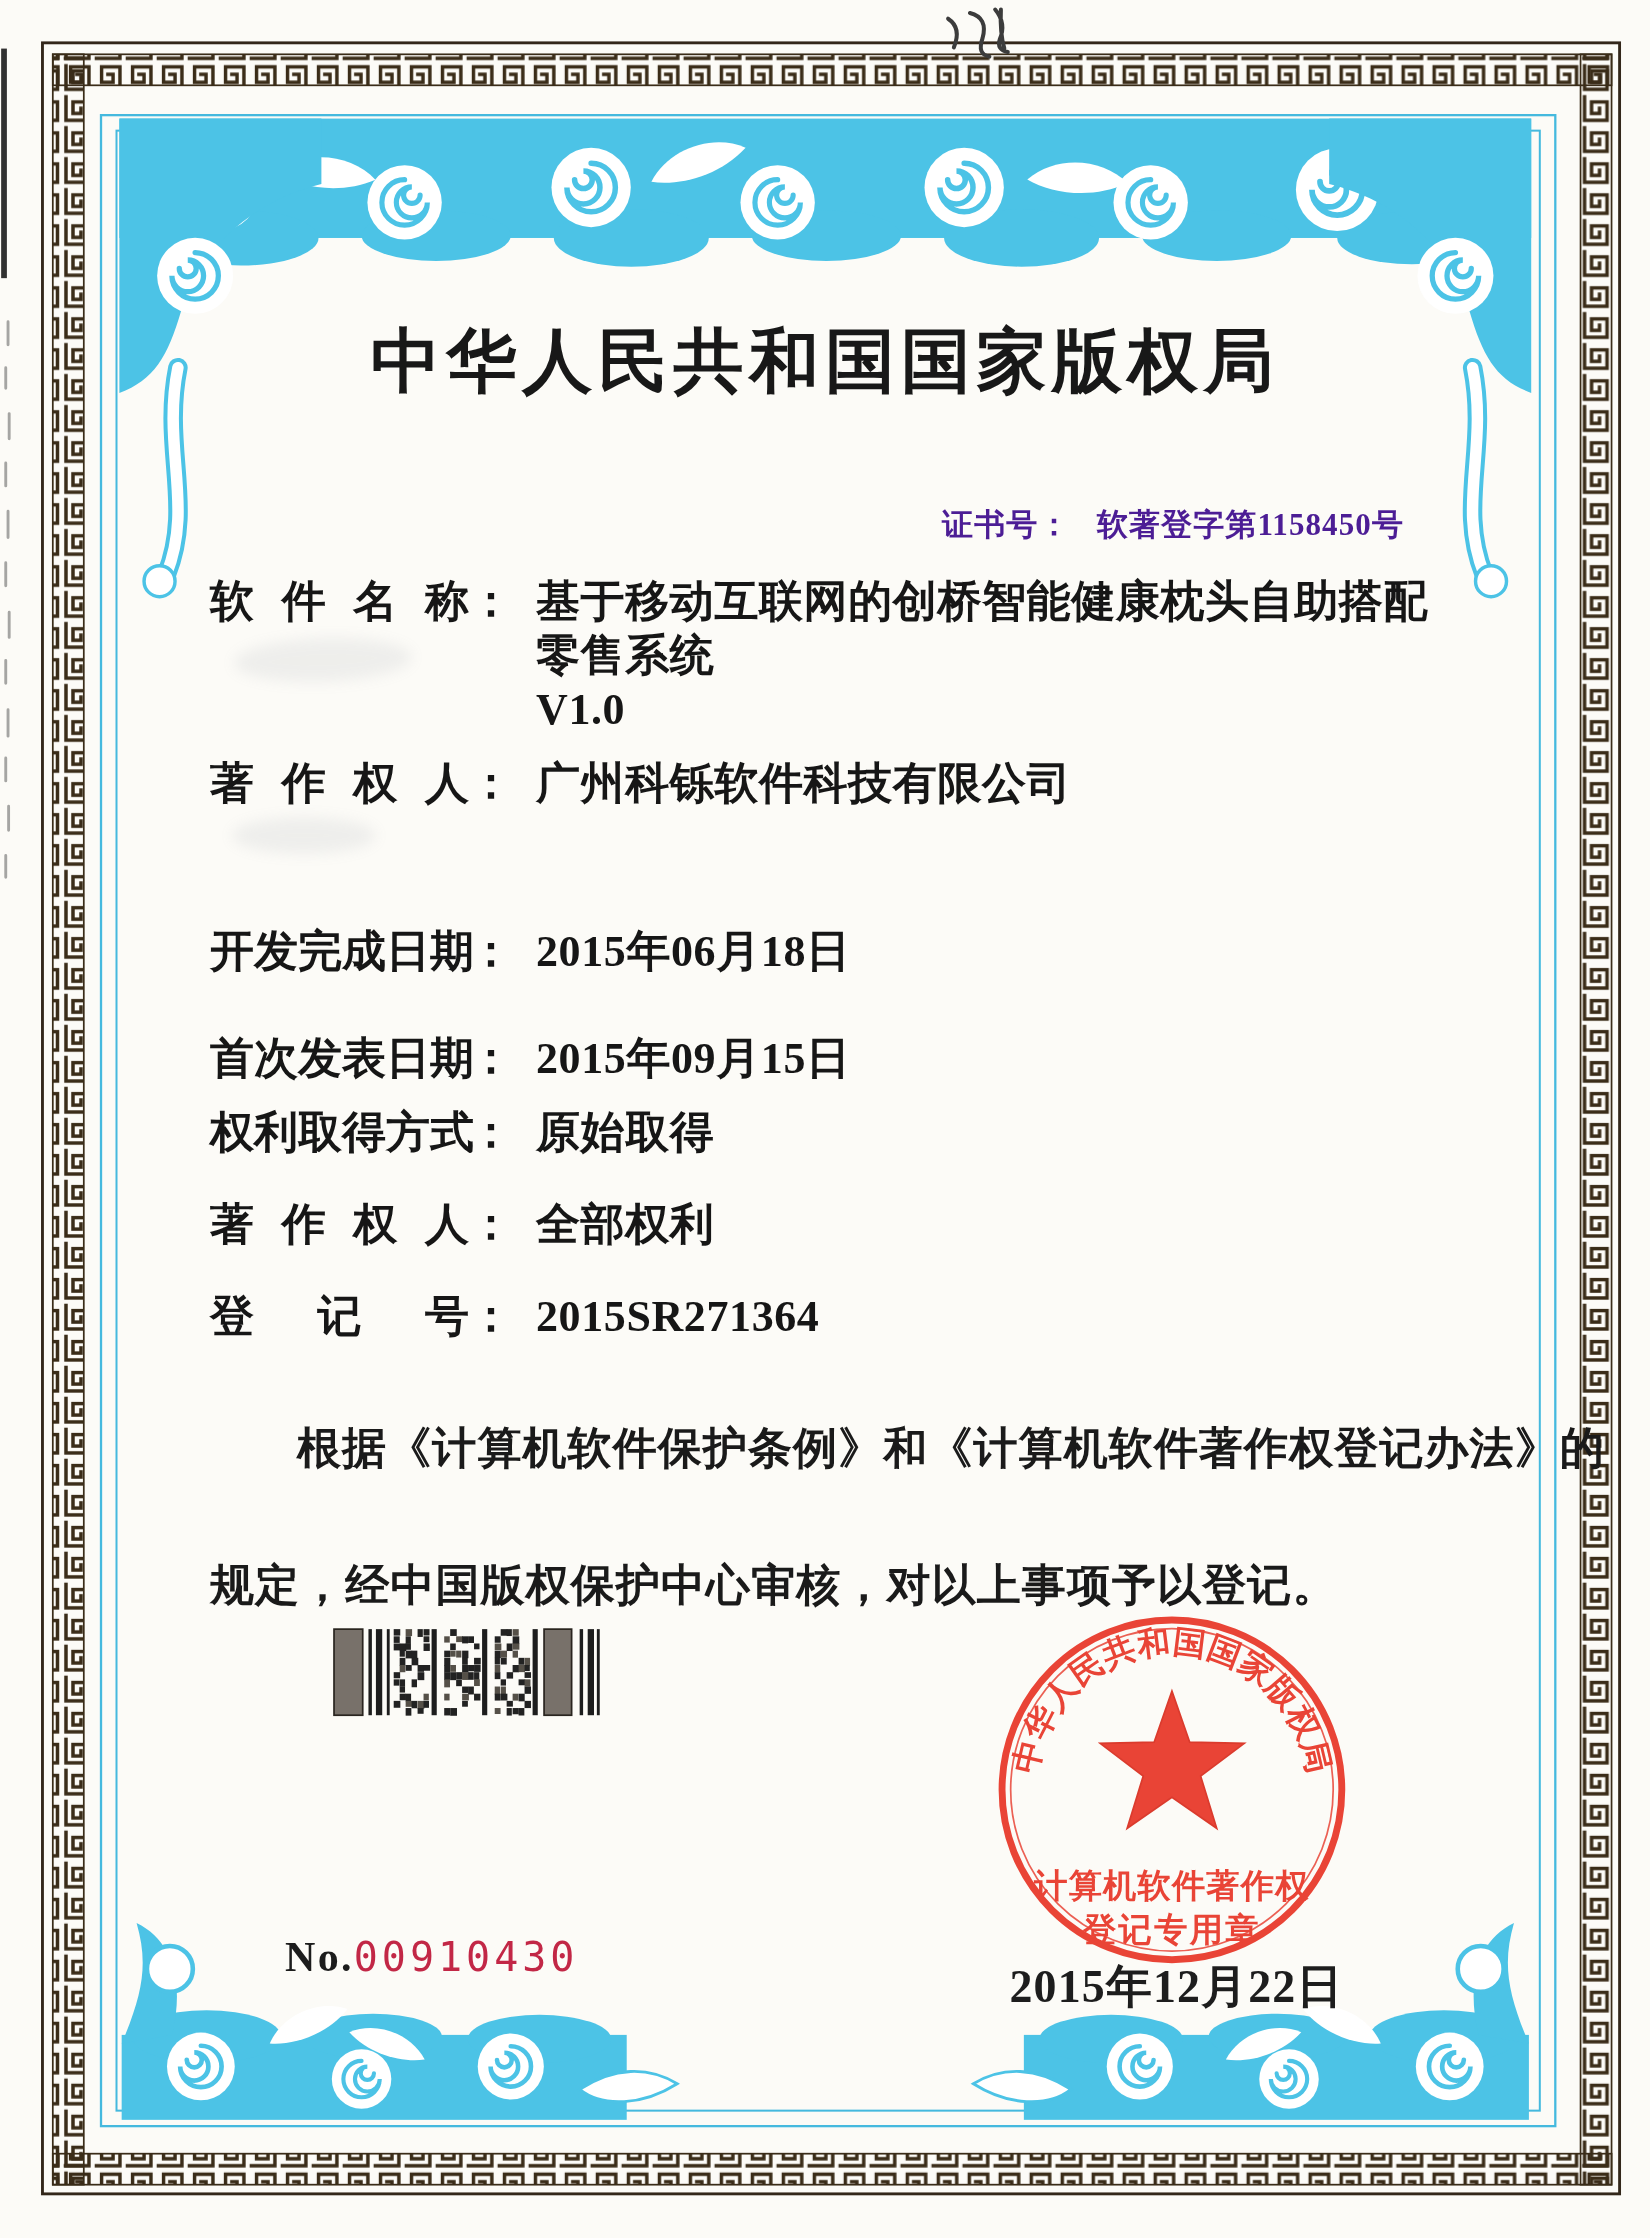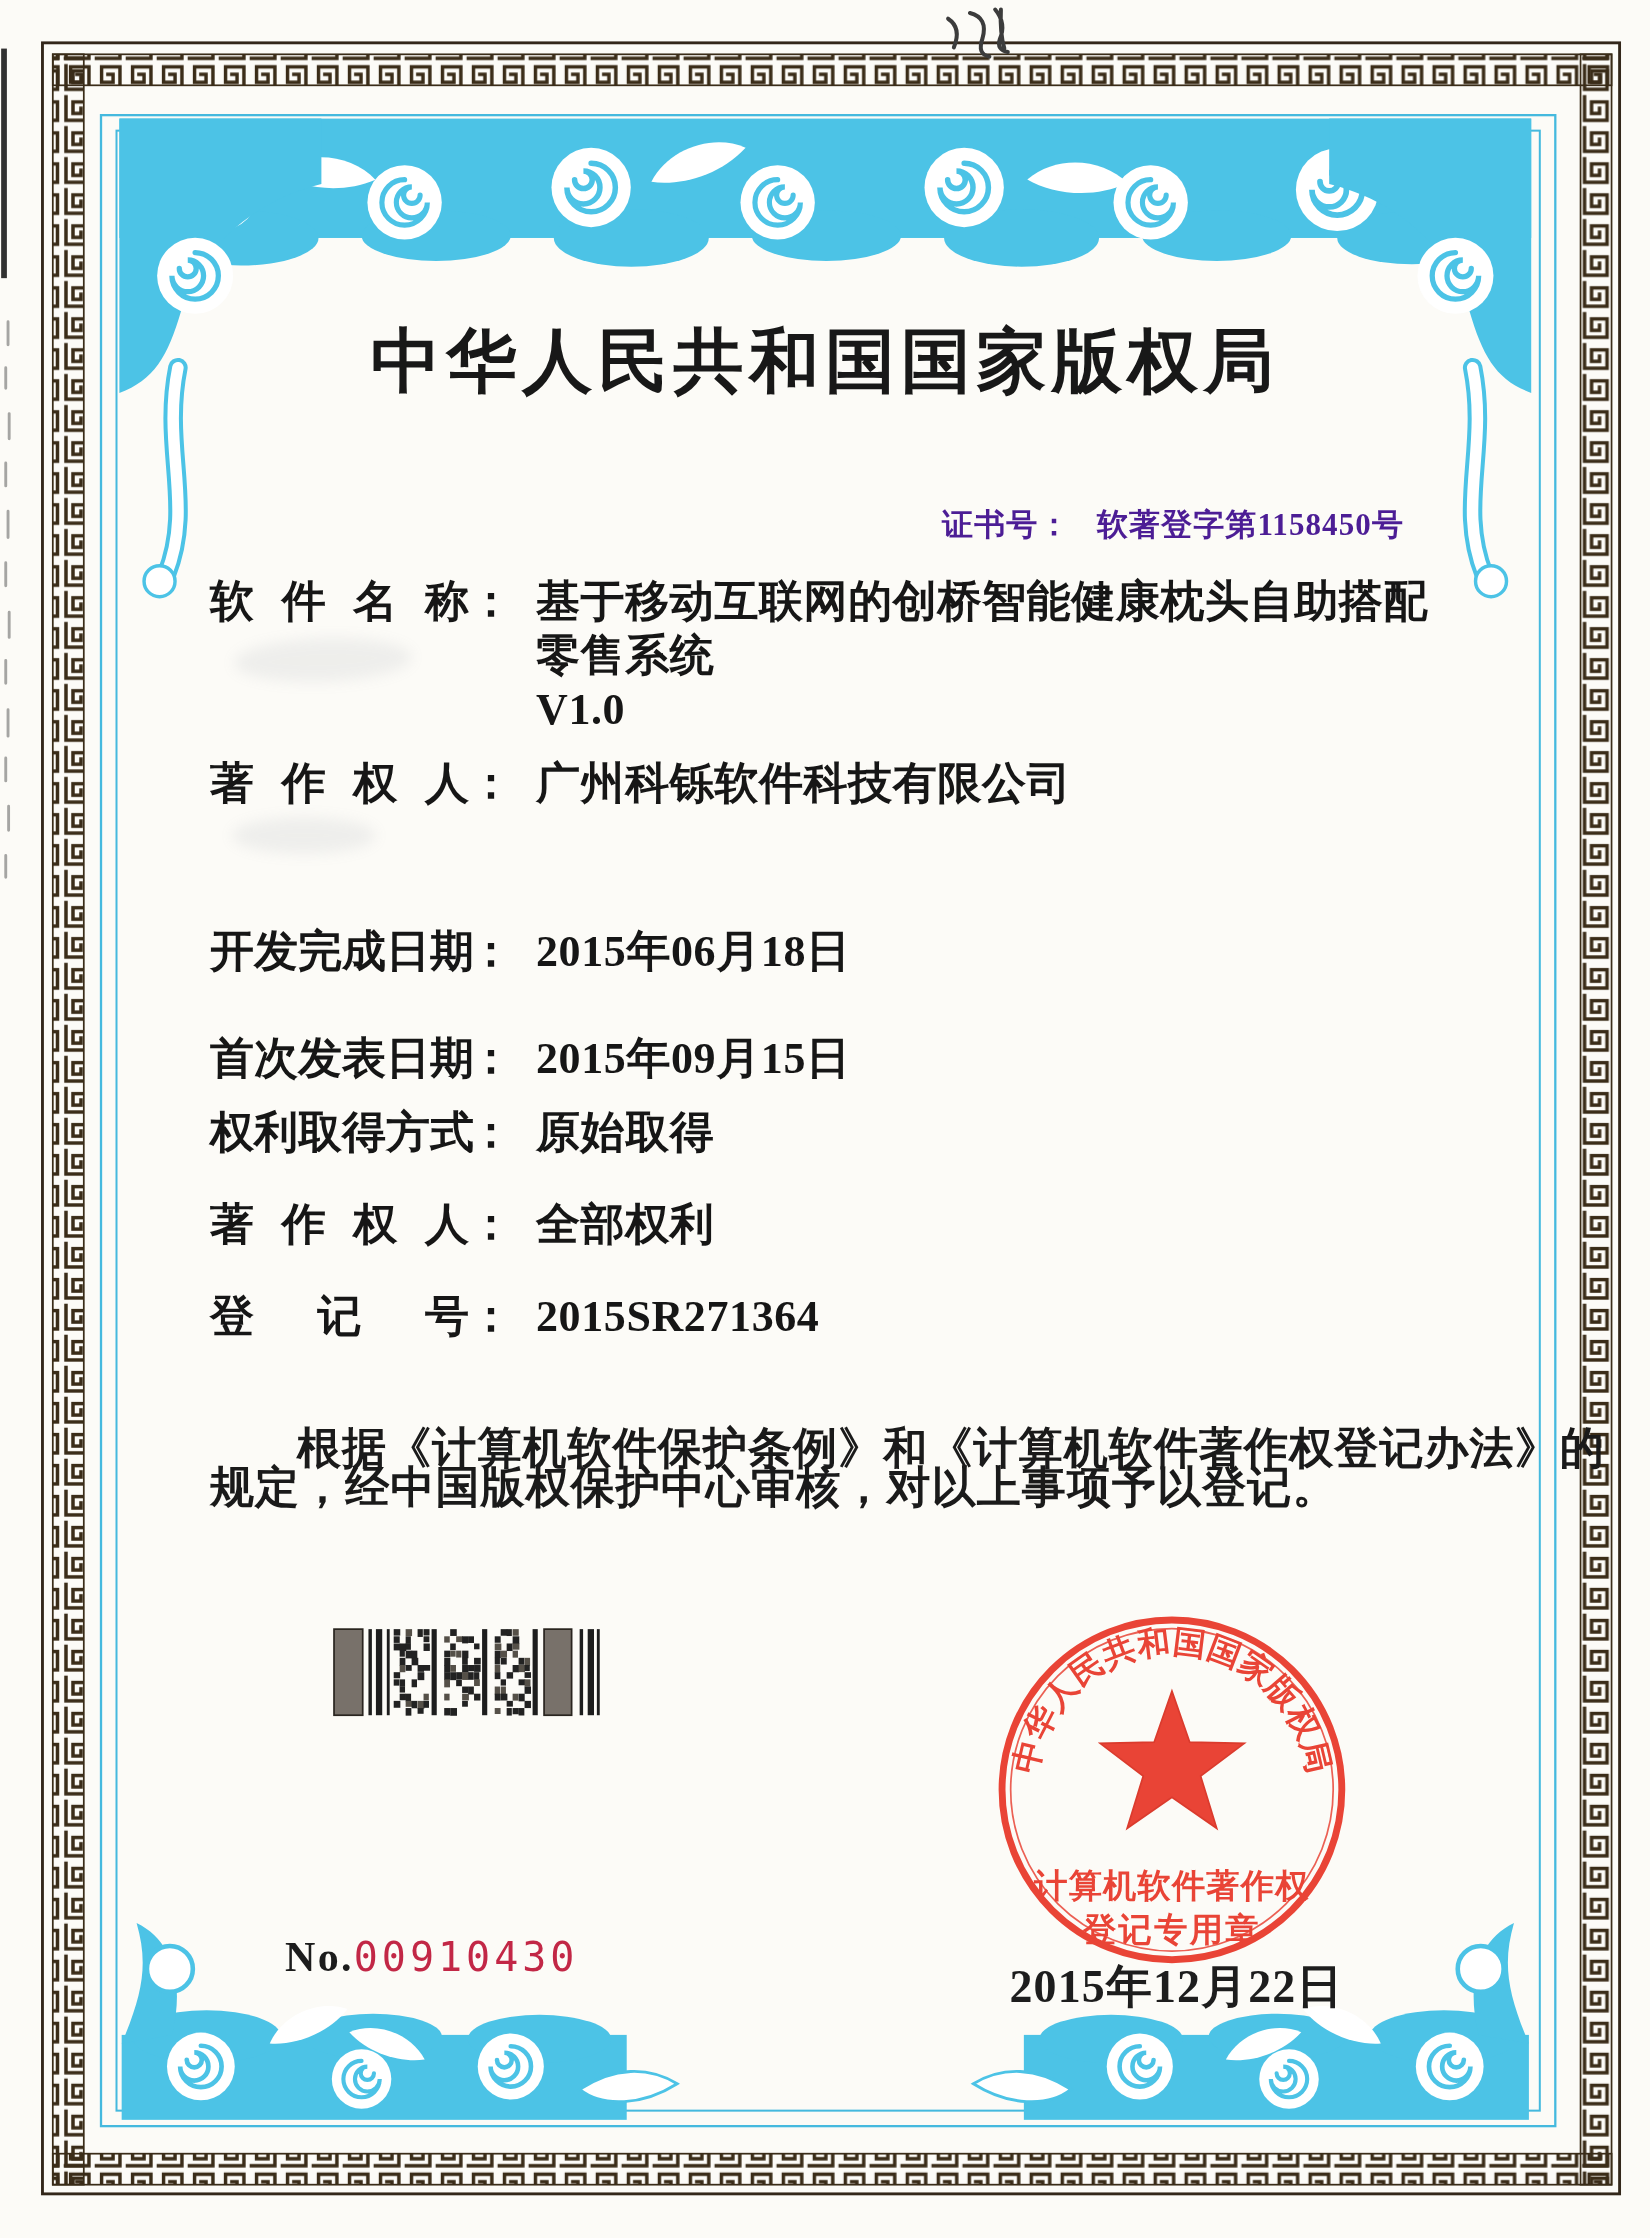--- a/index.html
+++ b/index.html
@@ -341,21 +341,21 @@
     <span class="flabel">著作权人</span><span class="fcolon">：</span>
     <span class="fvalue">全部权利</span>
   </div>
 
   <div class="abs frow" style="top:1290px">
     <span class="flabel">登记号</span><span class="fcolon">：</span>
     <span class="fvalue">2015SR271364</span>
   </div>
 
   <div class="abs bodyline indent" style="top:1419px">根据《计算机软件保护条例》和《计算机软件著作权登记办法》的</div>
-  <div class="abs bodyline" style="top:1458px">规定，经中国版权保护中心审核，对以上事项予以登记。</div>
+  <div class="abs bodyline" style="top:1556px">规定，经中国版权保护中心审核，对以上事项予以登记。</div>
 
   <div class="abs noline">
     <span class="nolabel">No.</span>
     <span class="nonum">00910430</span>
   </div>
 
   <div class="abs smudge" style="left:234px;top:638px;width:178px;height:44px;transform:rotate(-2deg)"></div>
   <div class="abs smudge" style="left:232px;top:817px;width:144px;height:37px"></div>
 
 </div>

